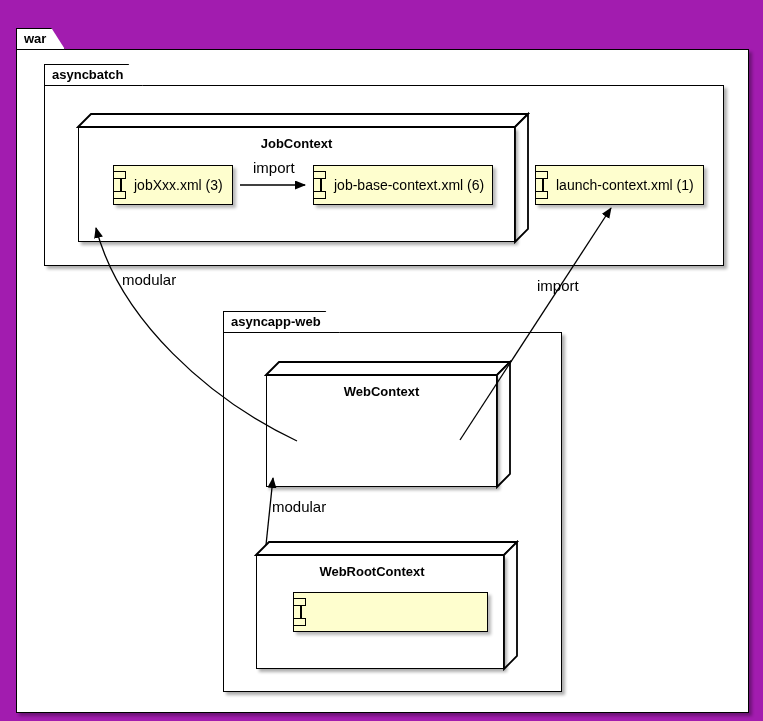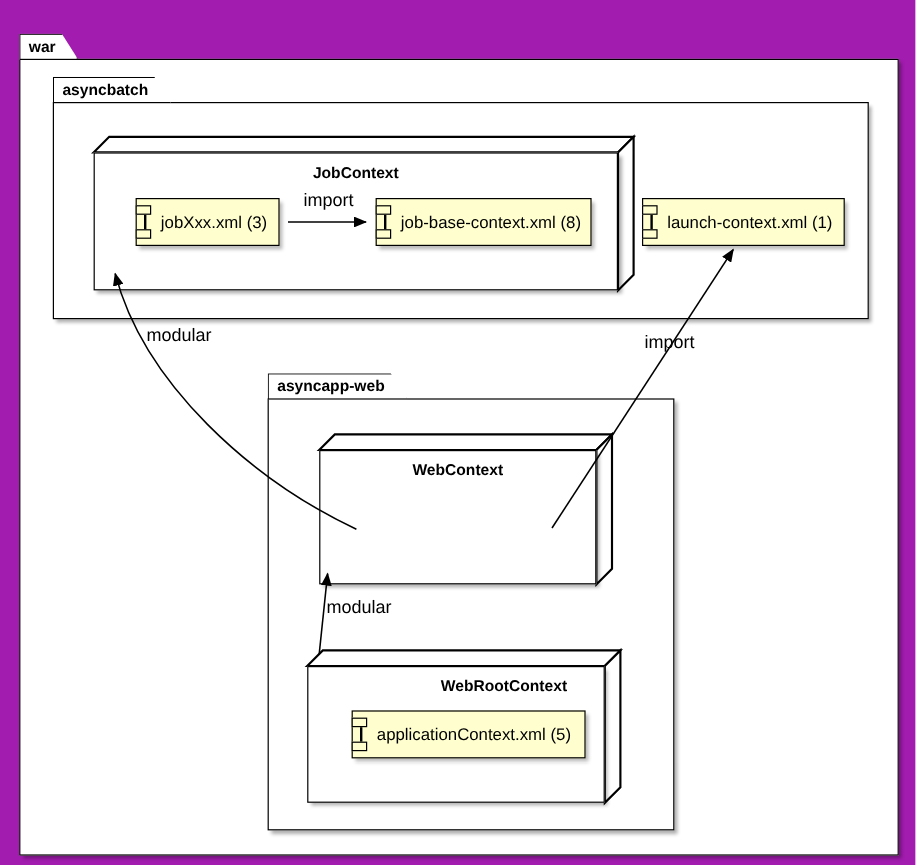--- a/index.html
+++ b/index.html
@@ -178,50 +178,49 @@
     <div class="node-face" style="top: 13px; width: 231px; height: 112px;"></div>
     <div class="node-title" style="top: 22px; width: 231px;">WebContext</div>
   </div>
 
   <div class="node" id="node-WebRootContext" style="left: 256px; top: 542px; width: 261px; height: 127px;">
     <svg class="node-3d" width="265" height="131" style="position: absolute; left: 0px; top: 0px; z-index: 1; overflow: visible;">
         <polygon points="0,13 13,0 261,0 248,13" fill="#ffffff" stroke="#000000" stroke-width="1.8" stroke-linejoin="miter"></polygon>
         <polygon points="248,13 261,0 261,114 248,127" fill="#ffffff" stroke="#000000" stroke-width="1.8" stroke-linejoin="miter"></polygon>
       </svg>
     <div class="node-face" style="top: 13px; width: 248px; height: 114px;"></div>
-    <div class="node-title" style="top: 22px; width: 232px; padding-left: 48px;">WebRootContext</div>
+    <div class="node-title" style="top: 22px; width: 232px;">WebRootContext</div>
   </div>
 
   <div class="comp" id="comp-jobXxx" style="left: 113px; top: 165px; width: 120px; height: 40px; padding-left: 12px;">
     <span class="comp-bar"></span>
     <span class="comp-tab t1"></span>
     <span class="comp-tab t2"></span>
     <span class="comp-label">jobXxx.xml (3)</span>
   </div>
 
   <div class="comp" id="comp-job-base-context" style="left: 313px; top: 165px; width: 180px; height: 40px;">
     <span class="comp-bar"></span>
     <span class="comp-tab t1"></span>
     <span class="comp-tab t2"></span>
-    <span class="comp-label">job-base-context.xml (8)</span>
+    <span class="comp-label">job-base-context.xml (6)</span>
   </div>
 
   <div class="comp" id="comp-launch-context" style="left: 535px; top: 165px; width: 169px; height: 40px;">
     <span class="comp-bar"></span>
     <span class="comp-tab t1"></span>
     <span class="comp-tab t2"></span>
     <span class="comp-label">launch-context.xml (1)</span>
   </div>
 
 
   <div class="comp" id="comp-applicationContext" style="left: 293px; top: 592px; width: 195px; height: 40px;">
     <span class="comp-bar"></span>
     <span class="comp-tab t1"></span>
     <span class="comp-tab t2"></span>
-    <span class="comp-label">applicationContext.xml (5)</span>
   </div>
 
   <svg class="links">
     <defs>
       <marker id="arrowhead" markerWidth="11" markerHeight="9" refX="10" refY="4.5" orient="auto" markerUnits="userSpaceOnUse">
         <path d="M0,0 L11,4.5 L0,9 z" fill="#000000"></path>
       </marker>
     </defs>
     <path id="link-import-jobbase" d="M 240,185 L 305,185" fill="none" stroke="#000000" stroke-width="1.3" marker-end="url(#arrowhead)"></path>
     <path id="link-import-launch" d="M 460,440 L 611,208" fill="none" stroke="#000000" stroke-width="1.3" marker-end="url(#arrowhead)"></path>

